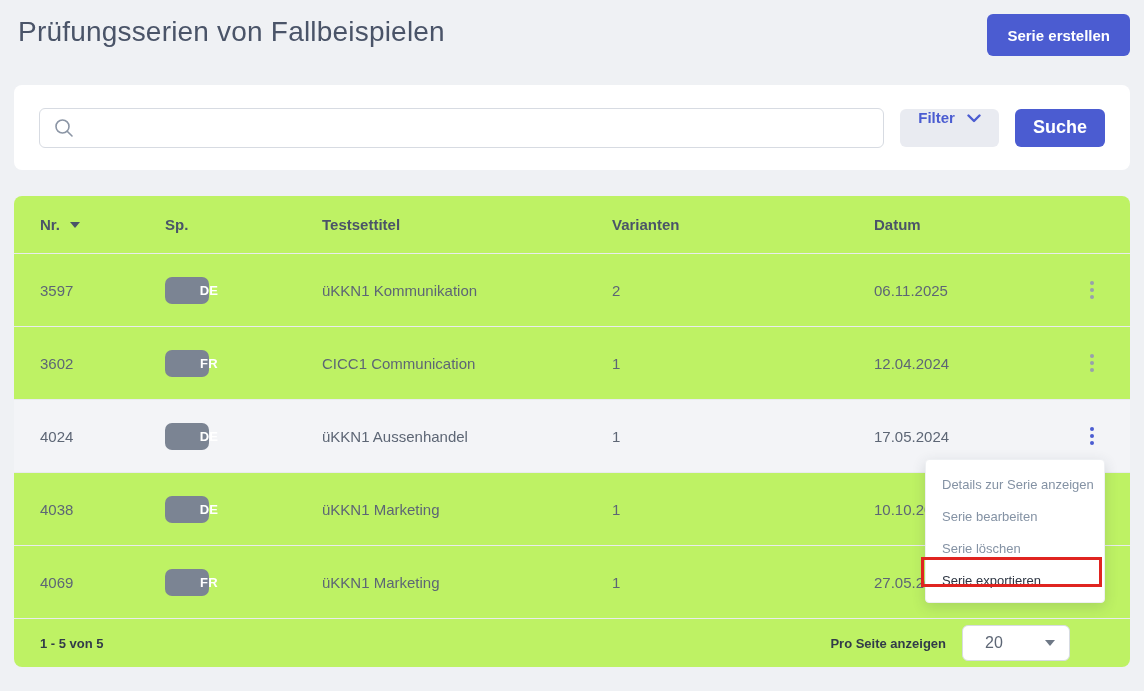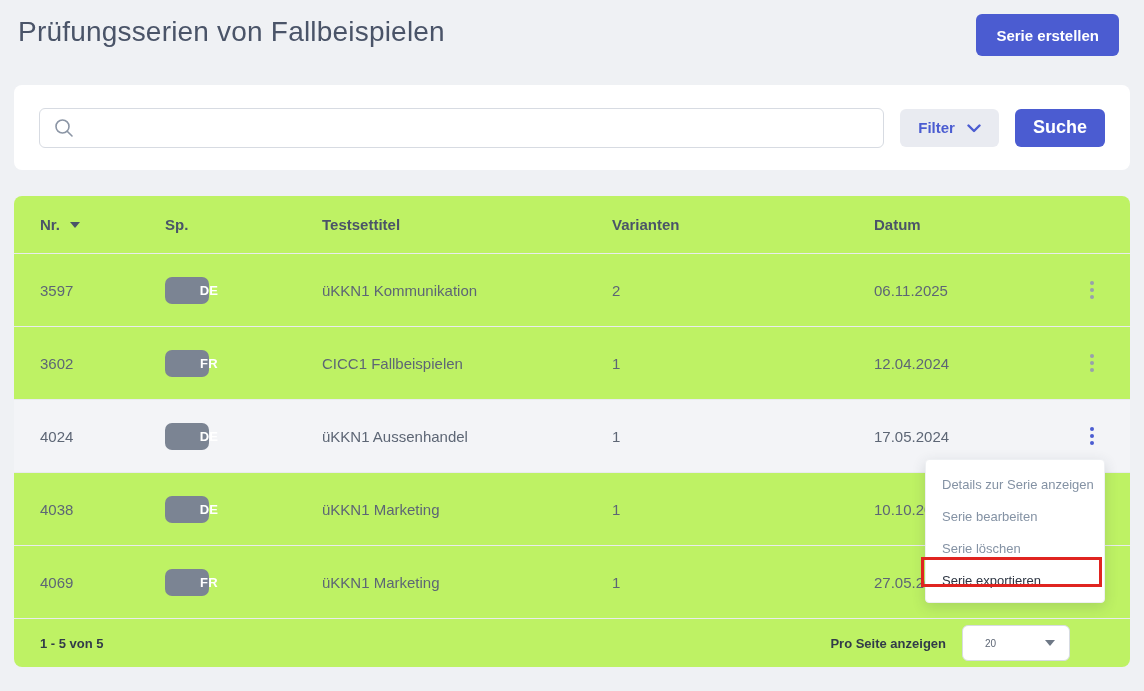--- a/index.html
+++ b/index.html
@@ -20,21 +20,21 @@
     position:relative;
     overflow:hidden;
     color:var(--text-body);
   }
   .page-title{
     position:absolute;left:18px;top:16px;
     font-size:28px;font-weight:400;color:var(--text-dark);
     letter-spacing:.2px;
   }
   .create-btn{
-    position:absolute;right:25px;top:14px;
+    position:absolute;right:14px;top:14px;
     height:42px;padding:0 20px;
     background:var(--accent);color:#fff;
     border:none;border-radius:6px;
     font-size:15px;font-weight:700;
     font-family:inherit;cursor:pointer;
   }
   .search-card{
     position:absolute;left:14px;top:85px;width:1116px;height:85px;
     background:#fff;border-radius:8px;
     display:flex;align-items:center;padding:0 25px;
@@ -44,21 +44,21 @@
     width:100%;height:100%;
     border:1px solid #d7dbe2;border-radius:6px;
     padding:0 12px 0 46px;font-size:15px;color:var(--text-body);
     font-family:inherit;outline:none;background:#fff;
   }
   .search-icon{position:absolute;left:14px;top:9px;width:22px;height:22px;pointer-events:none;}
   .filter-btn{
     margin-left:16px;height:38px;padding:0 18px;
     background:#e9ebf1;border:none;border-radius:6px;
     color:var(--accent);font-size:15px;font-weight:600;
-    font-family:inherit;display:flex;align-items:center;gap:12px;cursor:pointer;
+    font-family:inherit;display:flex;align-items:flex-start;gap:12px;cursor:pointer;
   }
   .suche-btn{
     margin-left:16px;height:38px;padding:0 18px;
     background:var(--accent);border:none;border-radius:6px;
     color:#fff;font-size:18px;font-weight:700;
     font-family:inherit;cursor:pointer;
   }
   .table-card{
     position:absolute;left:14px;top:196px;width:1116px;
     background:#bef264;border-radius:8px;overflow:hidden;
@@ -92,21 +92,21 @@
   .tfoot{
     height:48px;display:flex;align-items:center;
     padding:0 60px 0 26px;font-size:13px;color:#323b49;
   }
   .range-label{font-weight:700;}
   .spacer{flex:1;}
   .per-page-label{font-weight:700;margin-right:16px;}
   .per-page-select{
     width:108px;height:36px;border:1px solid #d7dbe2;border-radius:6px;
     display:flex;align-items:center;justify-content:space-between;
-    padding:0 14px 0 22px;font-size:10px;color:var(--text-body);
+    padding:0 14px 0 22px;font-size:16px;color:var(--text-body);
     background:#fff;cursor:pointer;
   }
   .select-caret{width:0;height:0;border-left:5px solid transparent;
     border-right:5px solid transparent;border-top:6px solid #6e7886;}
   .context-menu{
     position:absolute;left:925px;top:459px;width:180px;
     background:#fff;border-radius:4px;
     border:1px solid #eef0f3;
     box-shadow:0 4px 14px rgba(45,55,75,.16);
     padding:8px 0 6px 0;z-index:10;
@@ -184,21 +184,21 @@
           <i></i>
           <i></i>
         </button>
   </div>
 
   <div class="grid-row trow">
     <div>3602</div>
     <div>
       <span class="lang-badge">FR</span>
     </div>
-    <div>CICC1 Fallbeispielen</div>
+    <div>CICC1 Communication</div>
     <div>1</div>
     <div>12.04.2024</div>
     <button class="kebab">
           <i></i>
           <i></i>
           <i></i>
         </button>
   </div>
 
   <div class="grid-row trow active">

